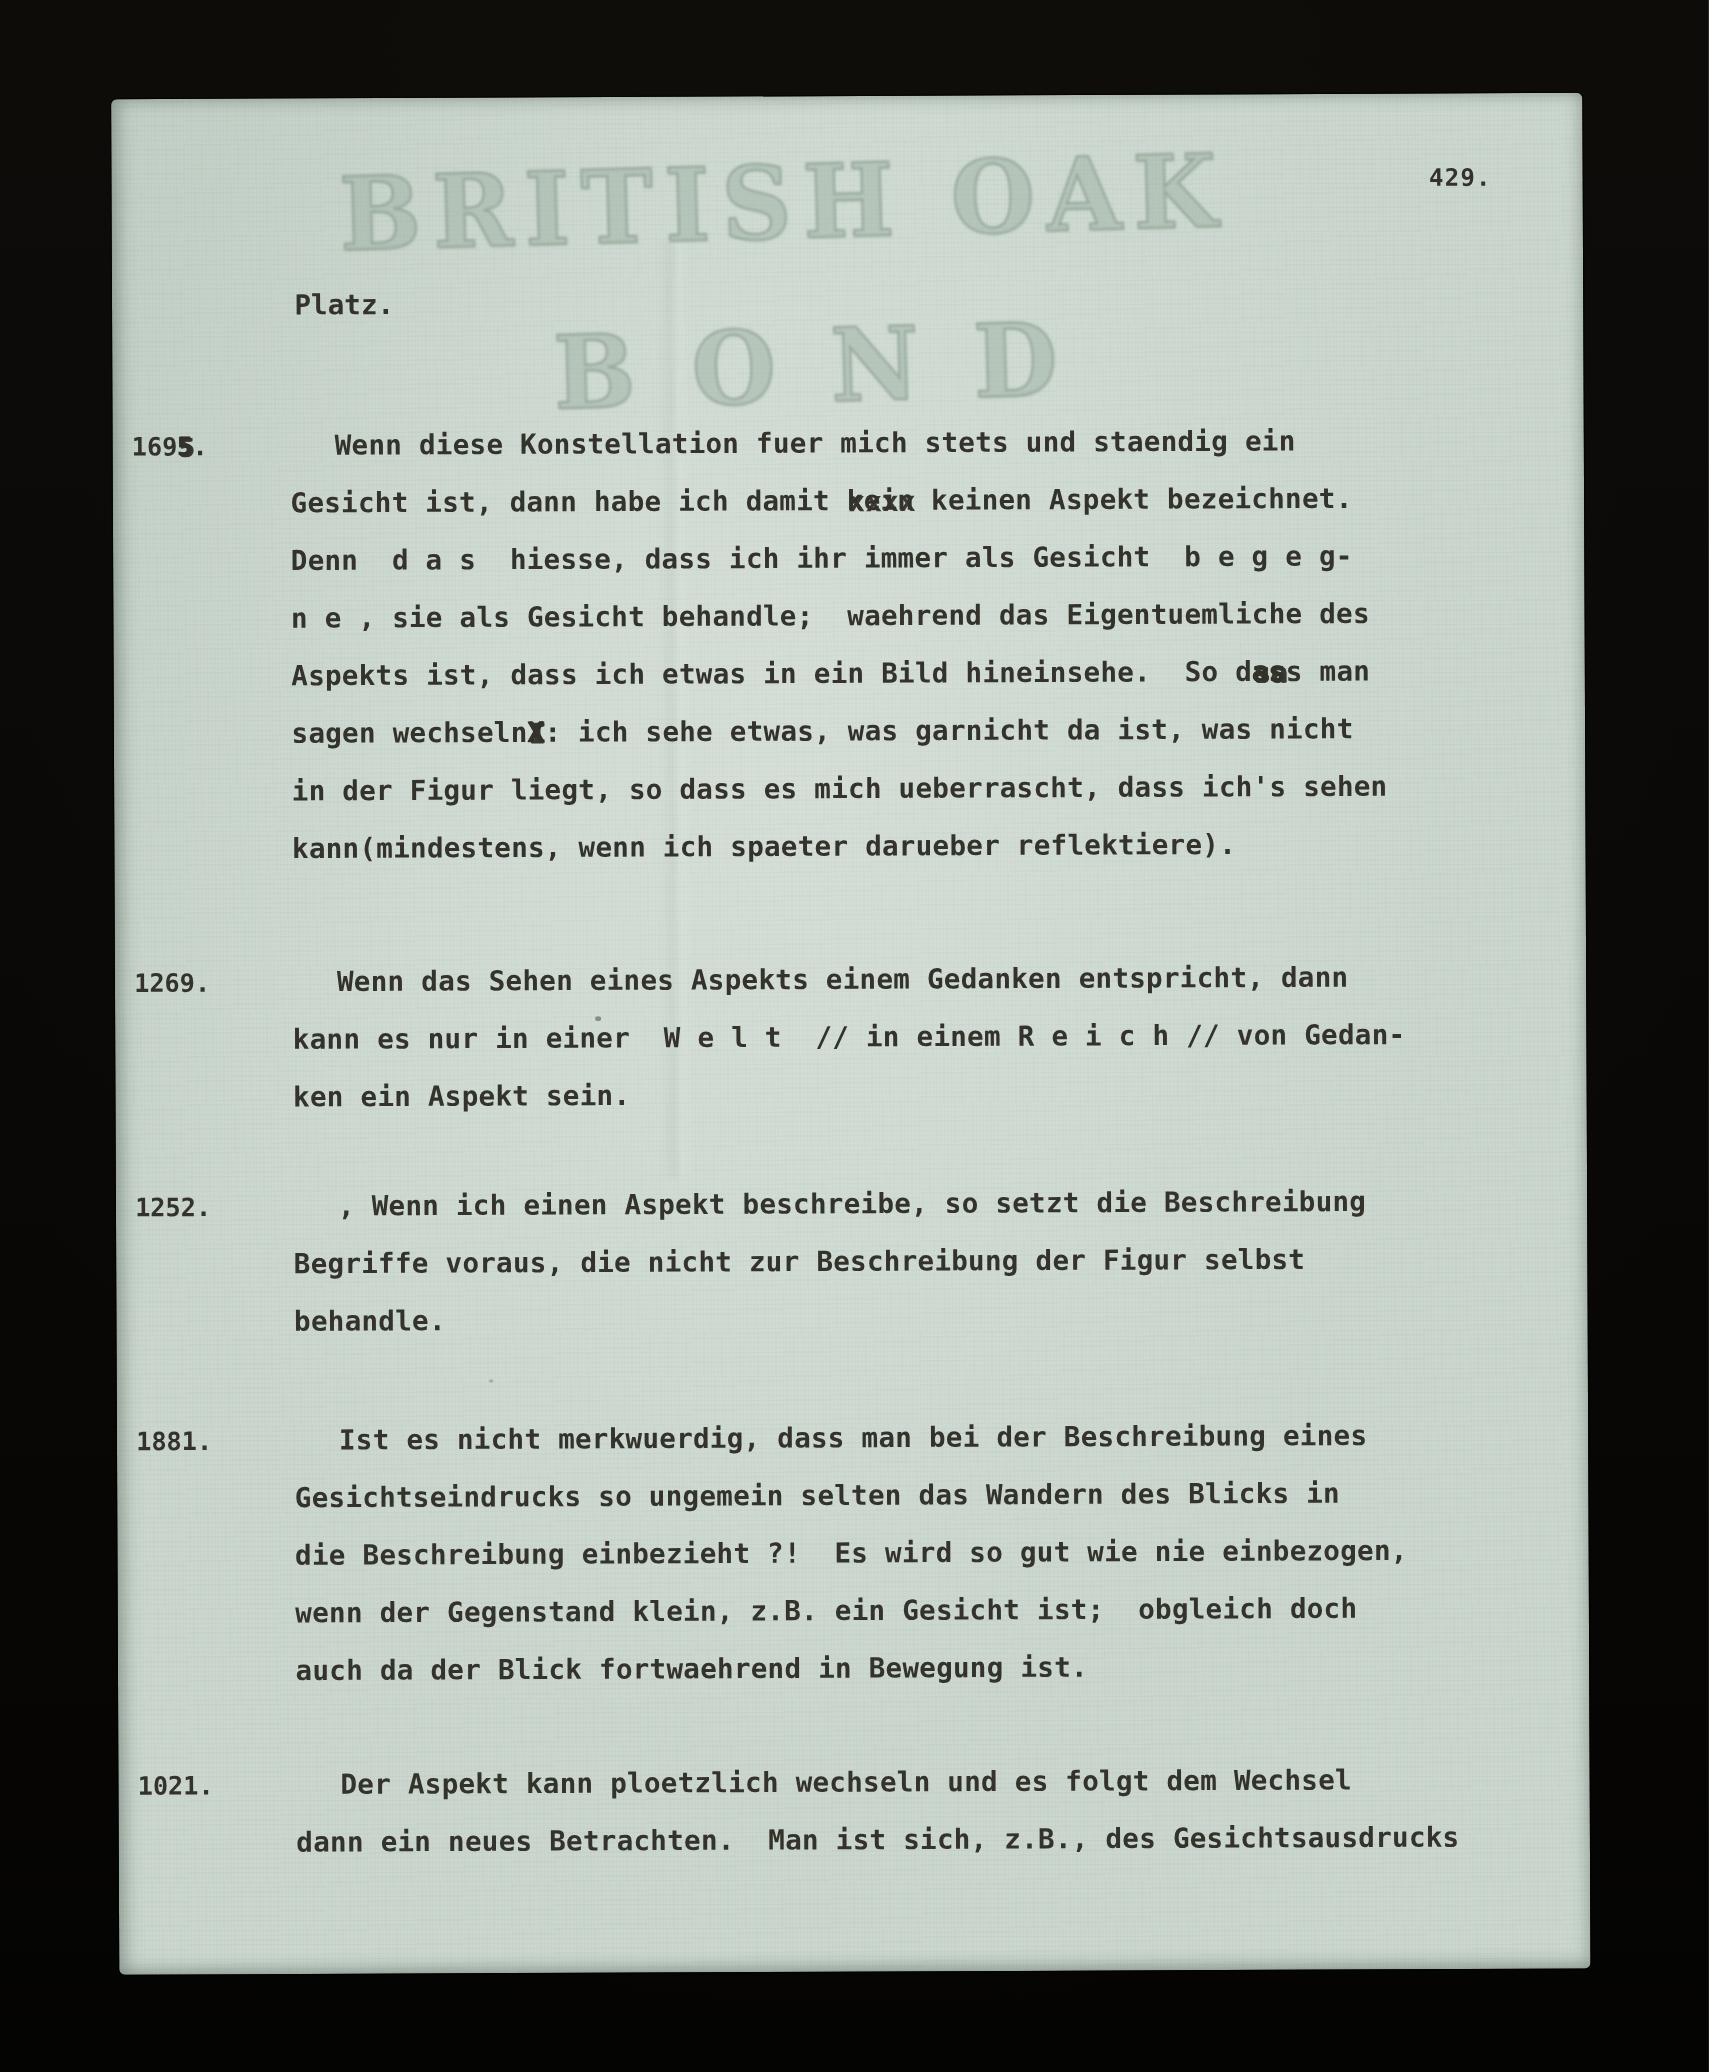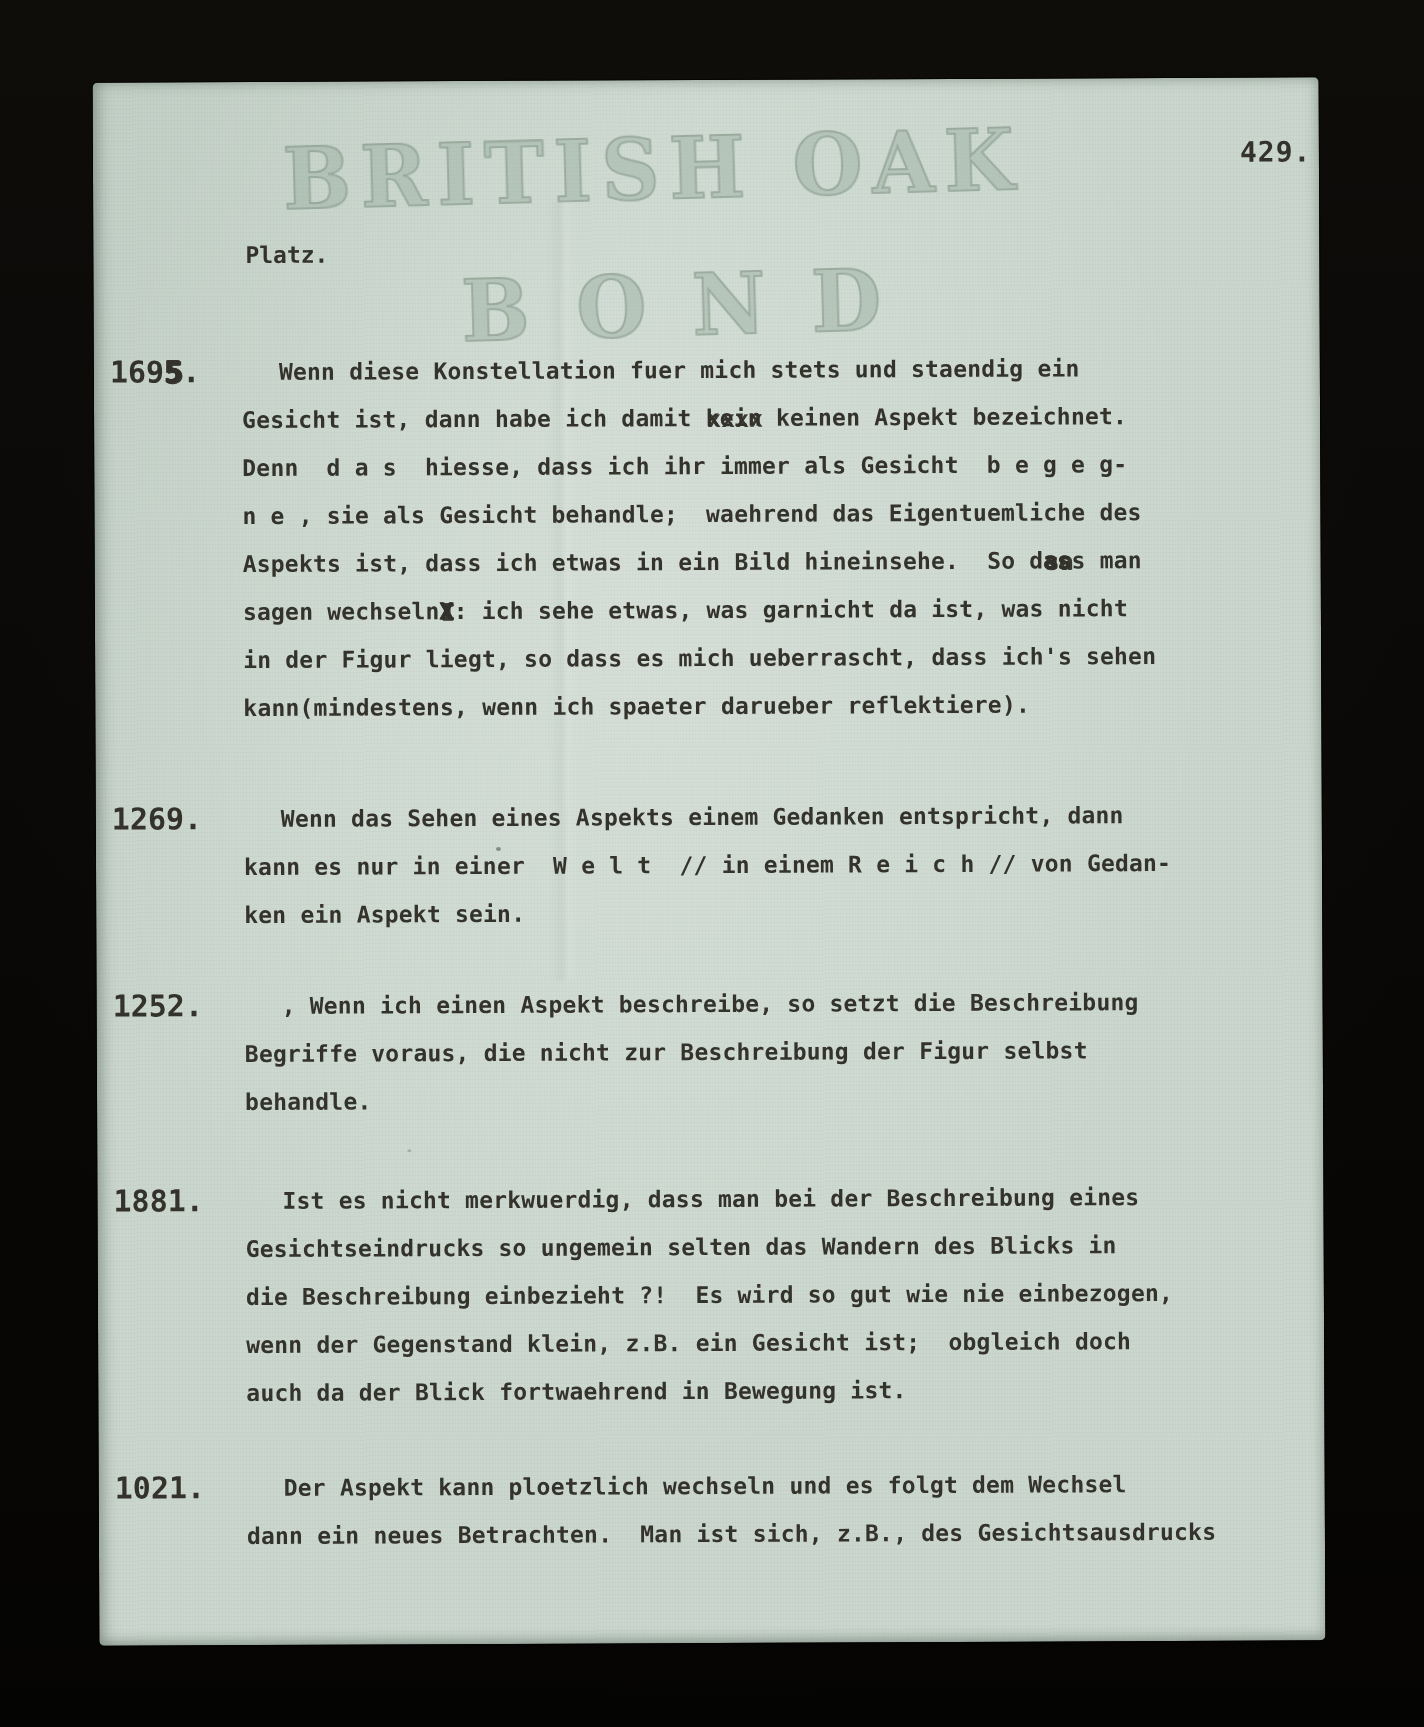--- a/index.html
+++ b/index.html
@@ -55,22 +55,22 @@
     transform:rotate(-1.3deg) scaleY(1.05);
   }
   .wm2{
     left:368px; top:178px;
     font-size:80px;
     letter-spacing:46px;
     transform:rotate(-1.3deg) scaleY(1.05);
   }
   .page-number{
     position:absolute;
-    left:1147px; top:58px;
-    font-size:28px;
+    left:1098px; top:58px;
+    font-size:20px;
     font-weight:bold;
     letter-spacing:1px;
   }
   .content{
     position:absolute;
     left:0; top:0; width:100%;
     padding-top:158px;
   }
   .heading{
     margin-left:152px;
@@ -85,21 +85,21 @@
     padding-left:148px;
     padding-right:40px;
   }
   .section:nth-of-type(1){margin-bottom:63px;}
   .section:nth-of-type(2){margin-bottom:43px;}
   .section:nth-of-type(3){margin-bottom:51px;}
   .section:nth-of-type(4){margin-bottom:47px;}
   .sec-num{
     position:absolute;
     left:16px; top:0;
-    font-size:30px;
+    font-size:21px;
     font-weight:bold;
     line-height:48px;
     white-space:pre;
   }
   .line{
     font-size:23px;
     font-weight:bold;
     line-height:48px;
     white-space:pre;
     letter-spacing:0.2px;

